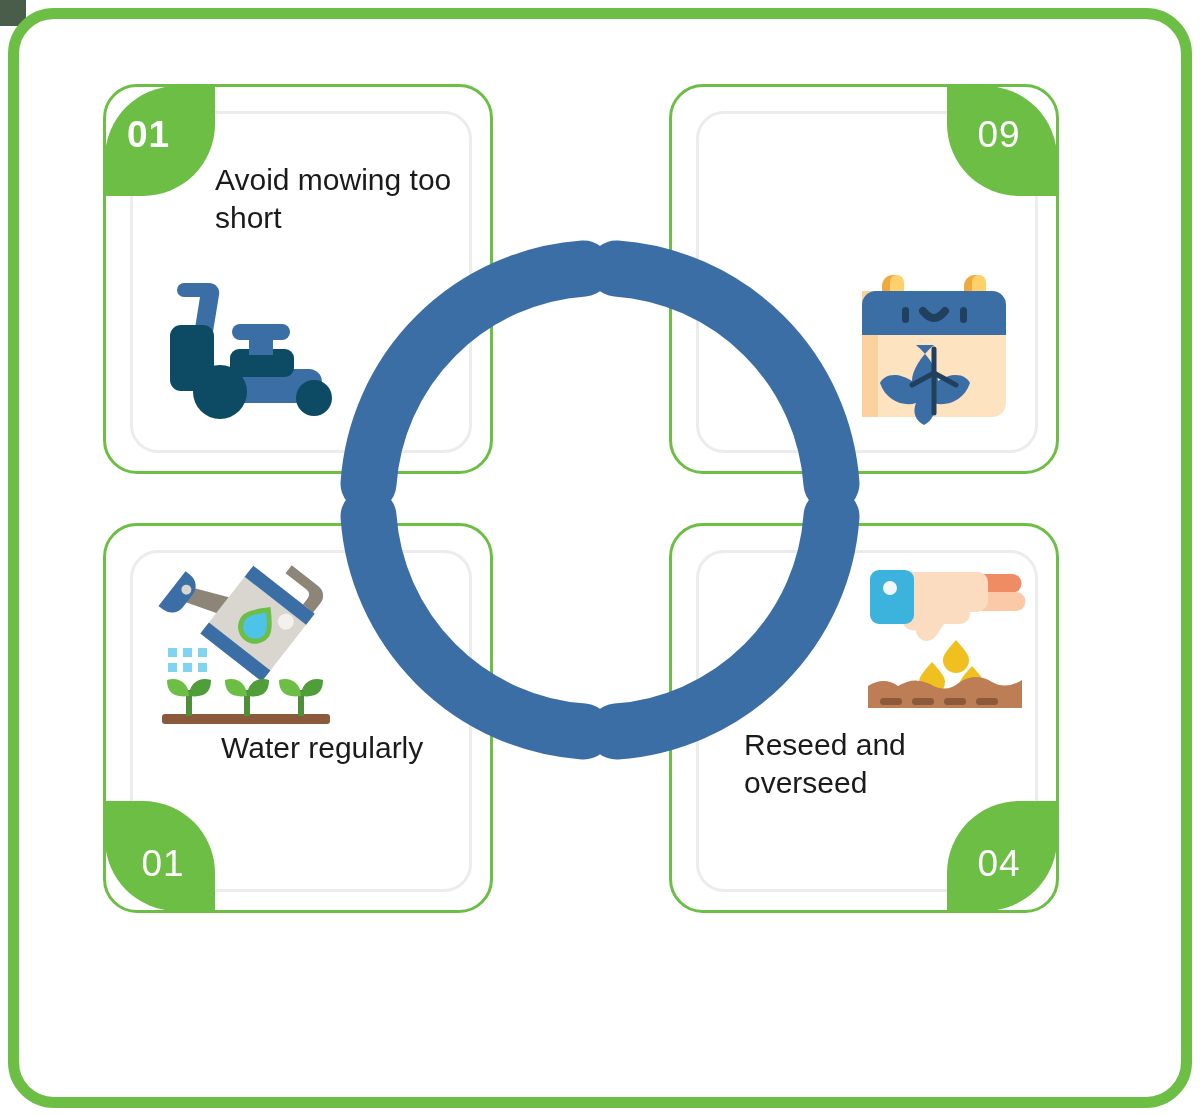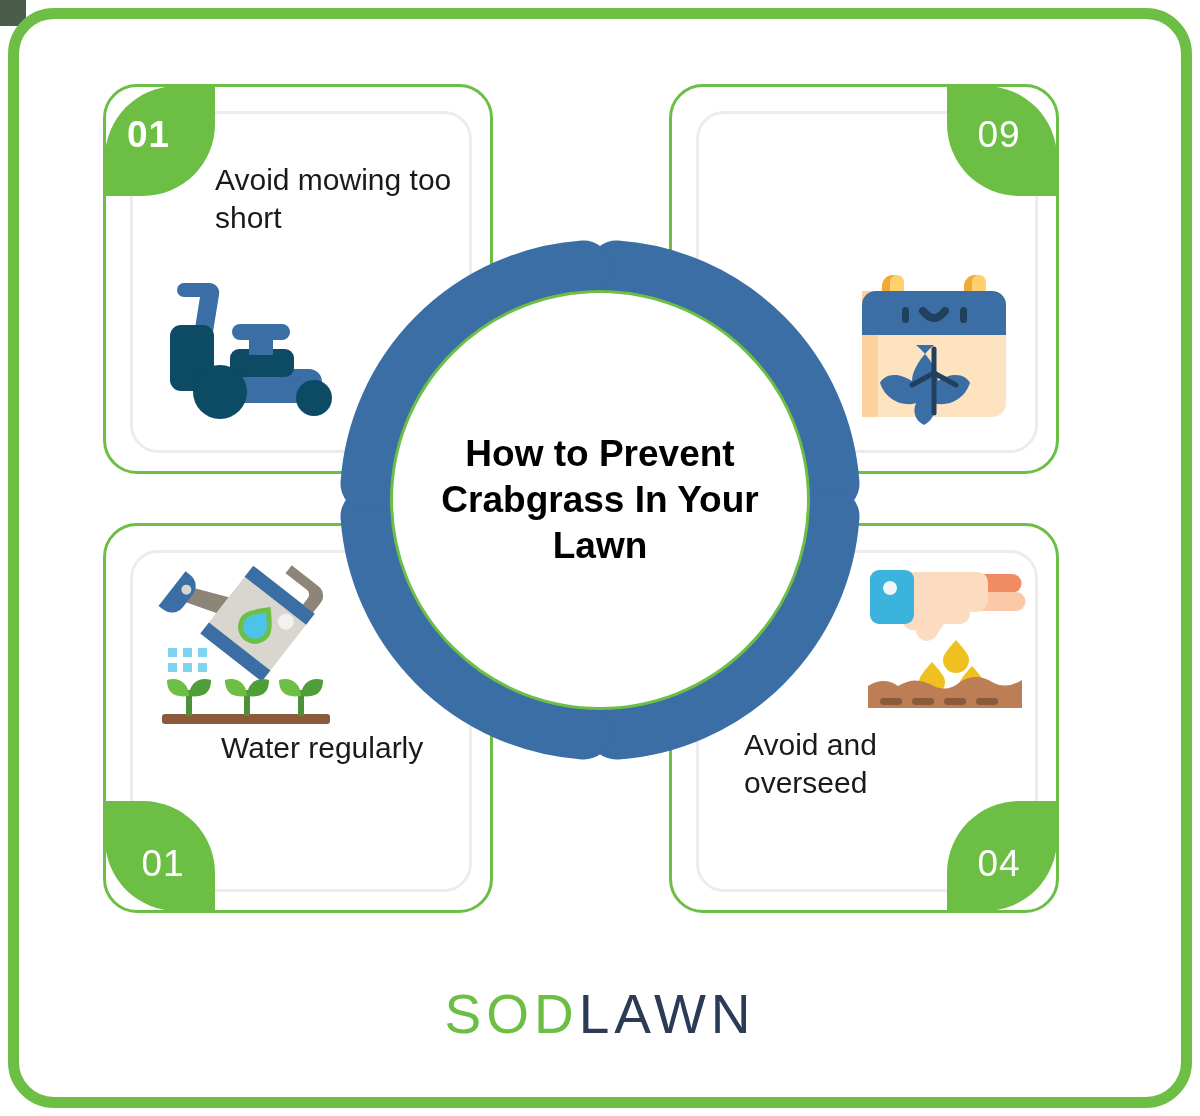--- a/index.html
+++ b/index.html
@@ -300,21 +300,21 @@
       </div>
     </div>
 
     <div class="card c4">
       <div class="card-inner"></div>
 
       <div class="leaf br">
         <span>04</span>
       </div>
 
-      <div class="card-title">Avoid and overseed</div>
+      <div class="card-title">Reseed and overseed</div>
 
       <div class="icon-slot">
         <svg width="172" height="150" viewBox="0 0 172 150">
 
           <path d="M100 12 h48 a9 9 0 0 1 0 19 h-48 z" fill="#f08c64"></path>
           <path d="M100 30 h52 a9 9 0 0 1 0 19 h-52 z" fill="#fbc9a8"></path>
 
           <path d="M44 10 h70 a10 10 0 0 1 10 10 v18 a12 12 0 0 1 -12 12 h-42 l-10 14 a13 13 0 0 1 -22 -13 l6 -9 h-14 a10 10 0 0 1 -10 -10 v-12 a10 10 0 0 1 10 -10 z" fill="#fbdcc0"></path>
 
           <path d="M62 42 h34 a10 10 0 0 1 0 20 h-16 l-8 12 a11 11 0 0 1 -19 -11 z" fill="#fbdcc0"></path>
@@ -341,23 +341,17 @@
 
           <path d="M 281.3 33.5 A 232 232 0 0 1 496.5 248.7"></path>
 
           <path d="M 496.5 281.3 A 232 232 0 0 1 281.3 496.5"></path>
 
           <path d="M 248.7 496.5 A 232 232 0 0 1 33.5 281.3"></path>
 
           <path d="M 33.5 248.7 A 232 232 0 0 1 248.7 33.5"></path>
         </g>
       </svg>
-      <div class="center-circle">
-        <div class="center-title">How to Prevent Crabgrass In Your Lawn</div>
-      </div>
-    </div>
-
-    <div class="logo">
-      <span class="sod">SOD</span><span class="lawn">LAWN</span>
-    </div>
+    </div>
+
 
   </div>
 </div>
 
 </body></html>

